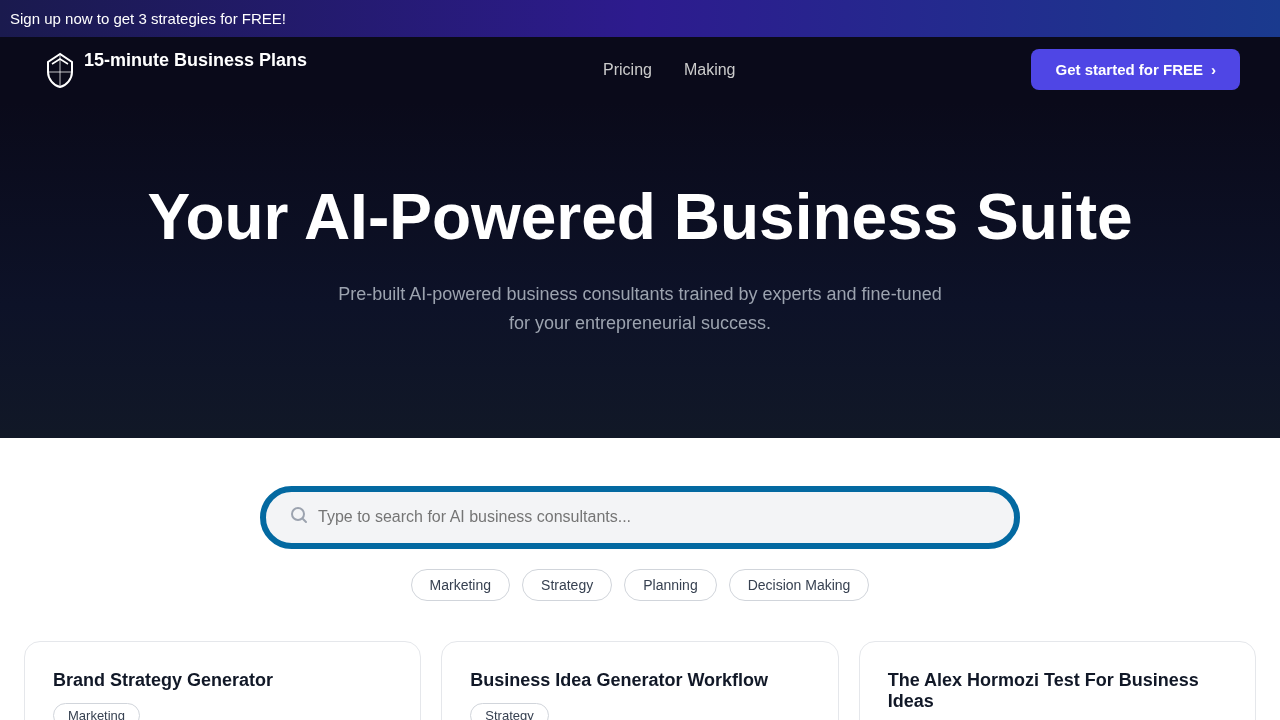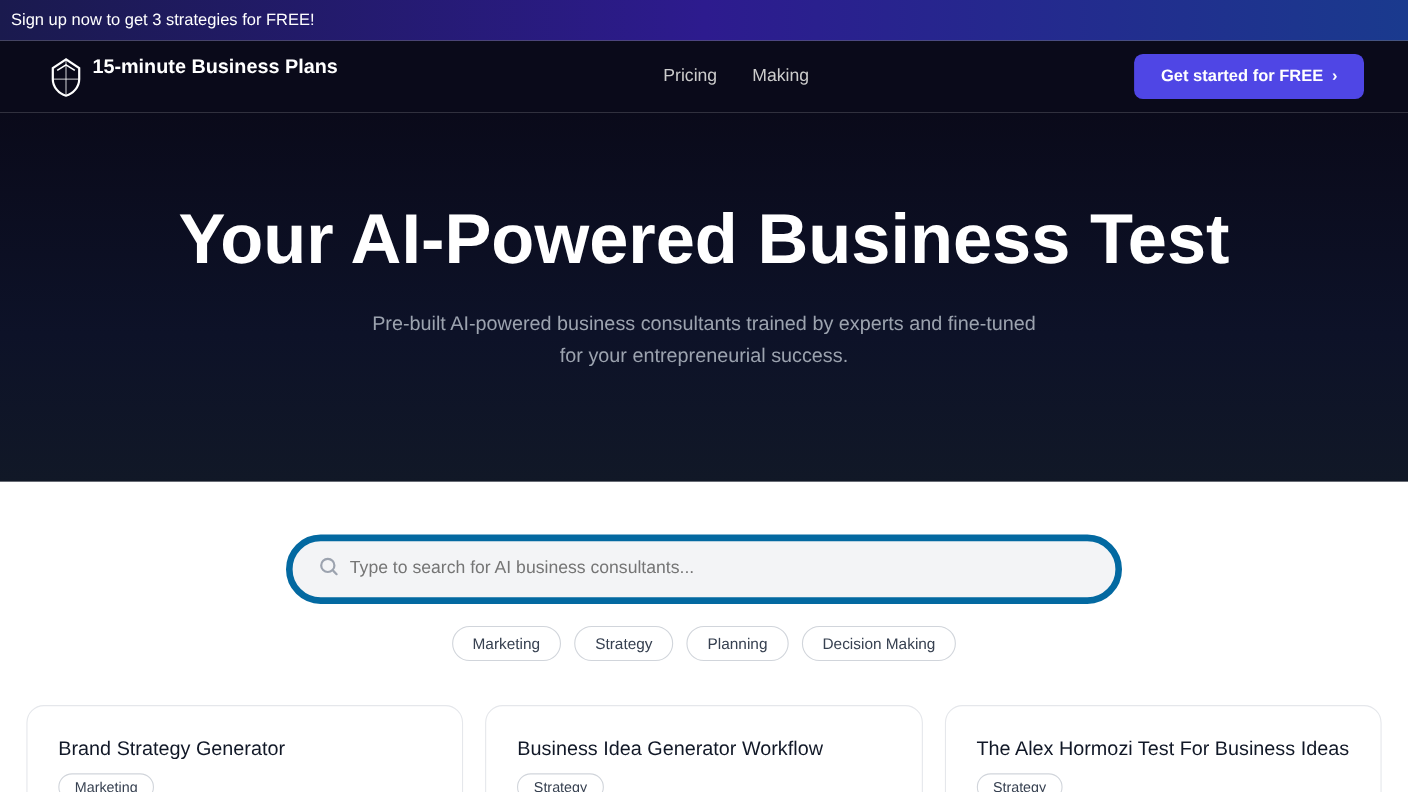--- a/index.html
+++ b/index.html
@@ -148,21 +148,21 @@
       border: 1px solid #e5e7eb;
       border-radius: 16px;
       padding: 28px;
       background: #fff;
       display: flex;
       flex-direction: column;
       gap: 12px;
     }
     .card-title {
       font-size: 18px;
-      font-weight: 400;
+      font-weight: 700;
       color: #111827;
     }
     .card-badge {
       display: inline-block;
       border: 1px solid #d1d5db;
       border-radius: 999px;
       padding: 4px 14px;
       font-size: 13px;
       color: #374151;
       width: fit-content;
@@ -195,21 +195,21 @@
     </li>
   </ul>
 
   <button class="nav-cta">
     <span>Get started for FREE</span>
     <span>›</span>
   </button>
 </nav>
 
 <section class="hero">
-  <h1>Your AI-Powered Business Test</h1>
+  <h1>Your AI-Powered Business Suite</h1>
   <p>Pre-built AI-powered business consultants trained by experts and fine-tuned for your entrepreneurial success.</p>
 </section>
 
 <section class="search-section">
   <div class="search-bar">
     <span class="search-icon">
       <svg width="18" height="18" viewBox="0 0 18 18" fill="none" xmlns="http://www.w3.org/2000/svg">
         <circle cx="8" cy="8" r="6" stroke="#9ca3af" stroke-width="2"></circle>
         <path d="M13 13L16 16" stroke="#9ca3af" stroke-width="2" stroke-linecap="round"></path>
       </svg>

